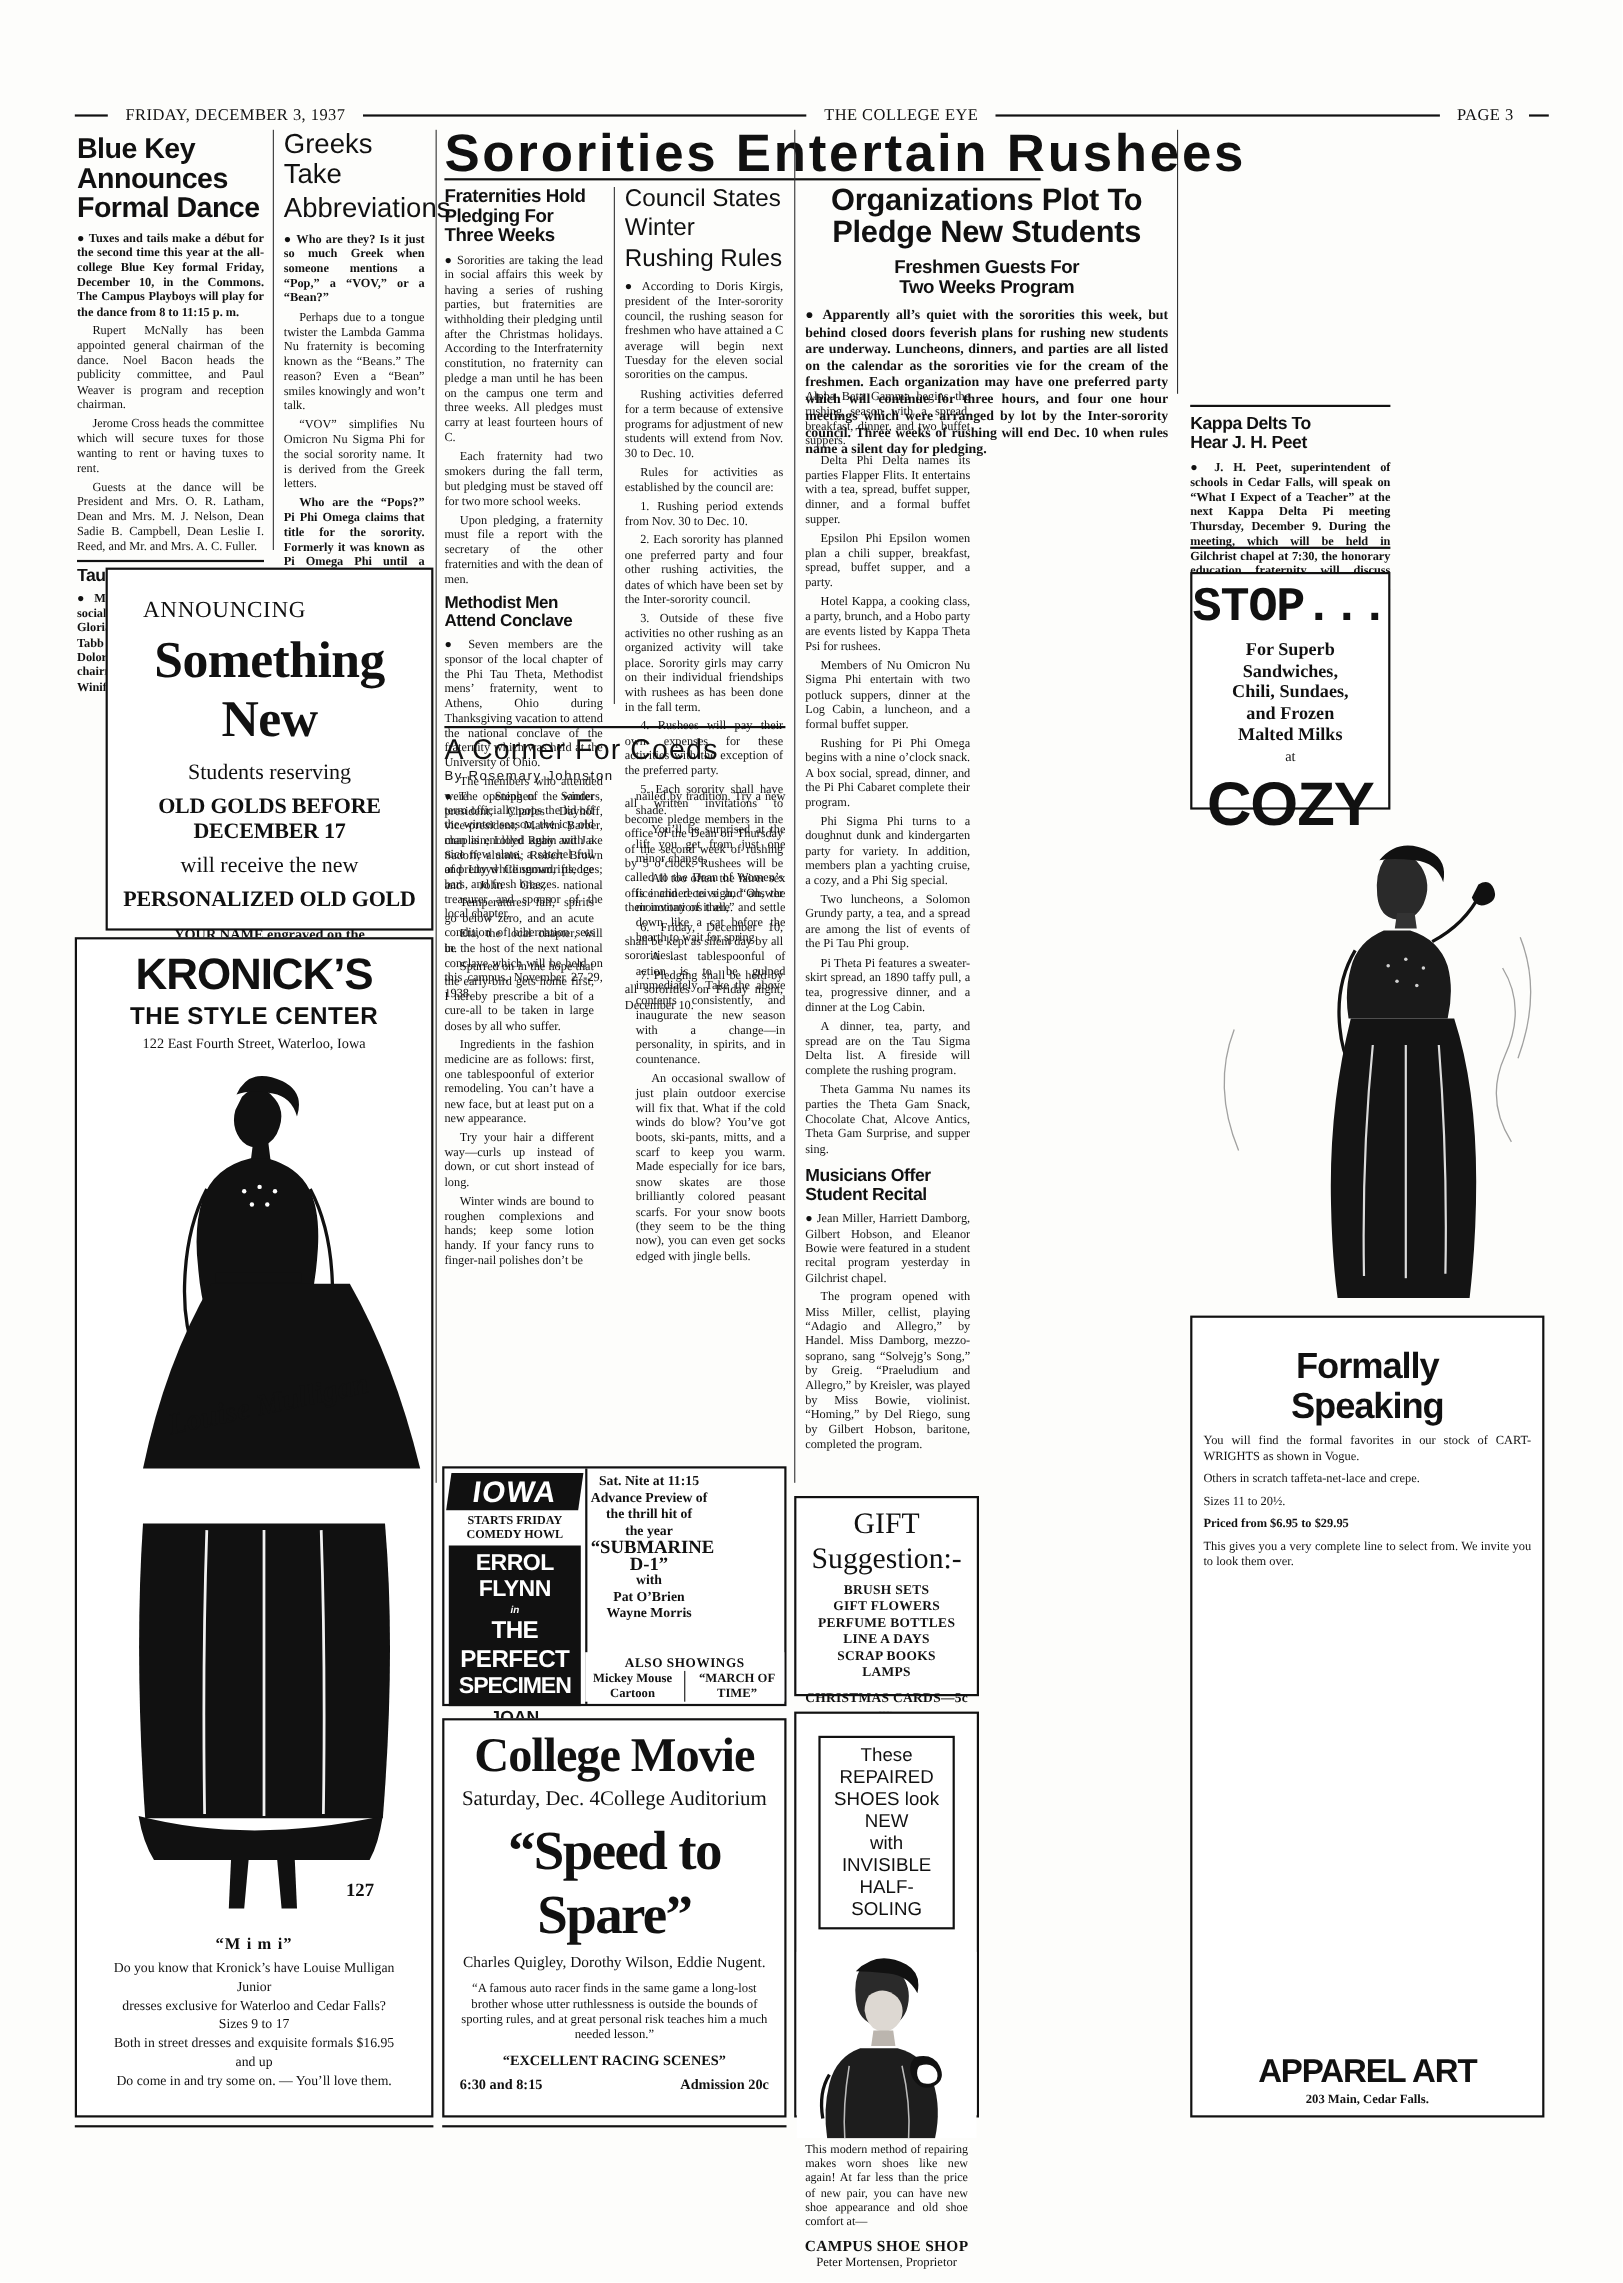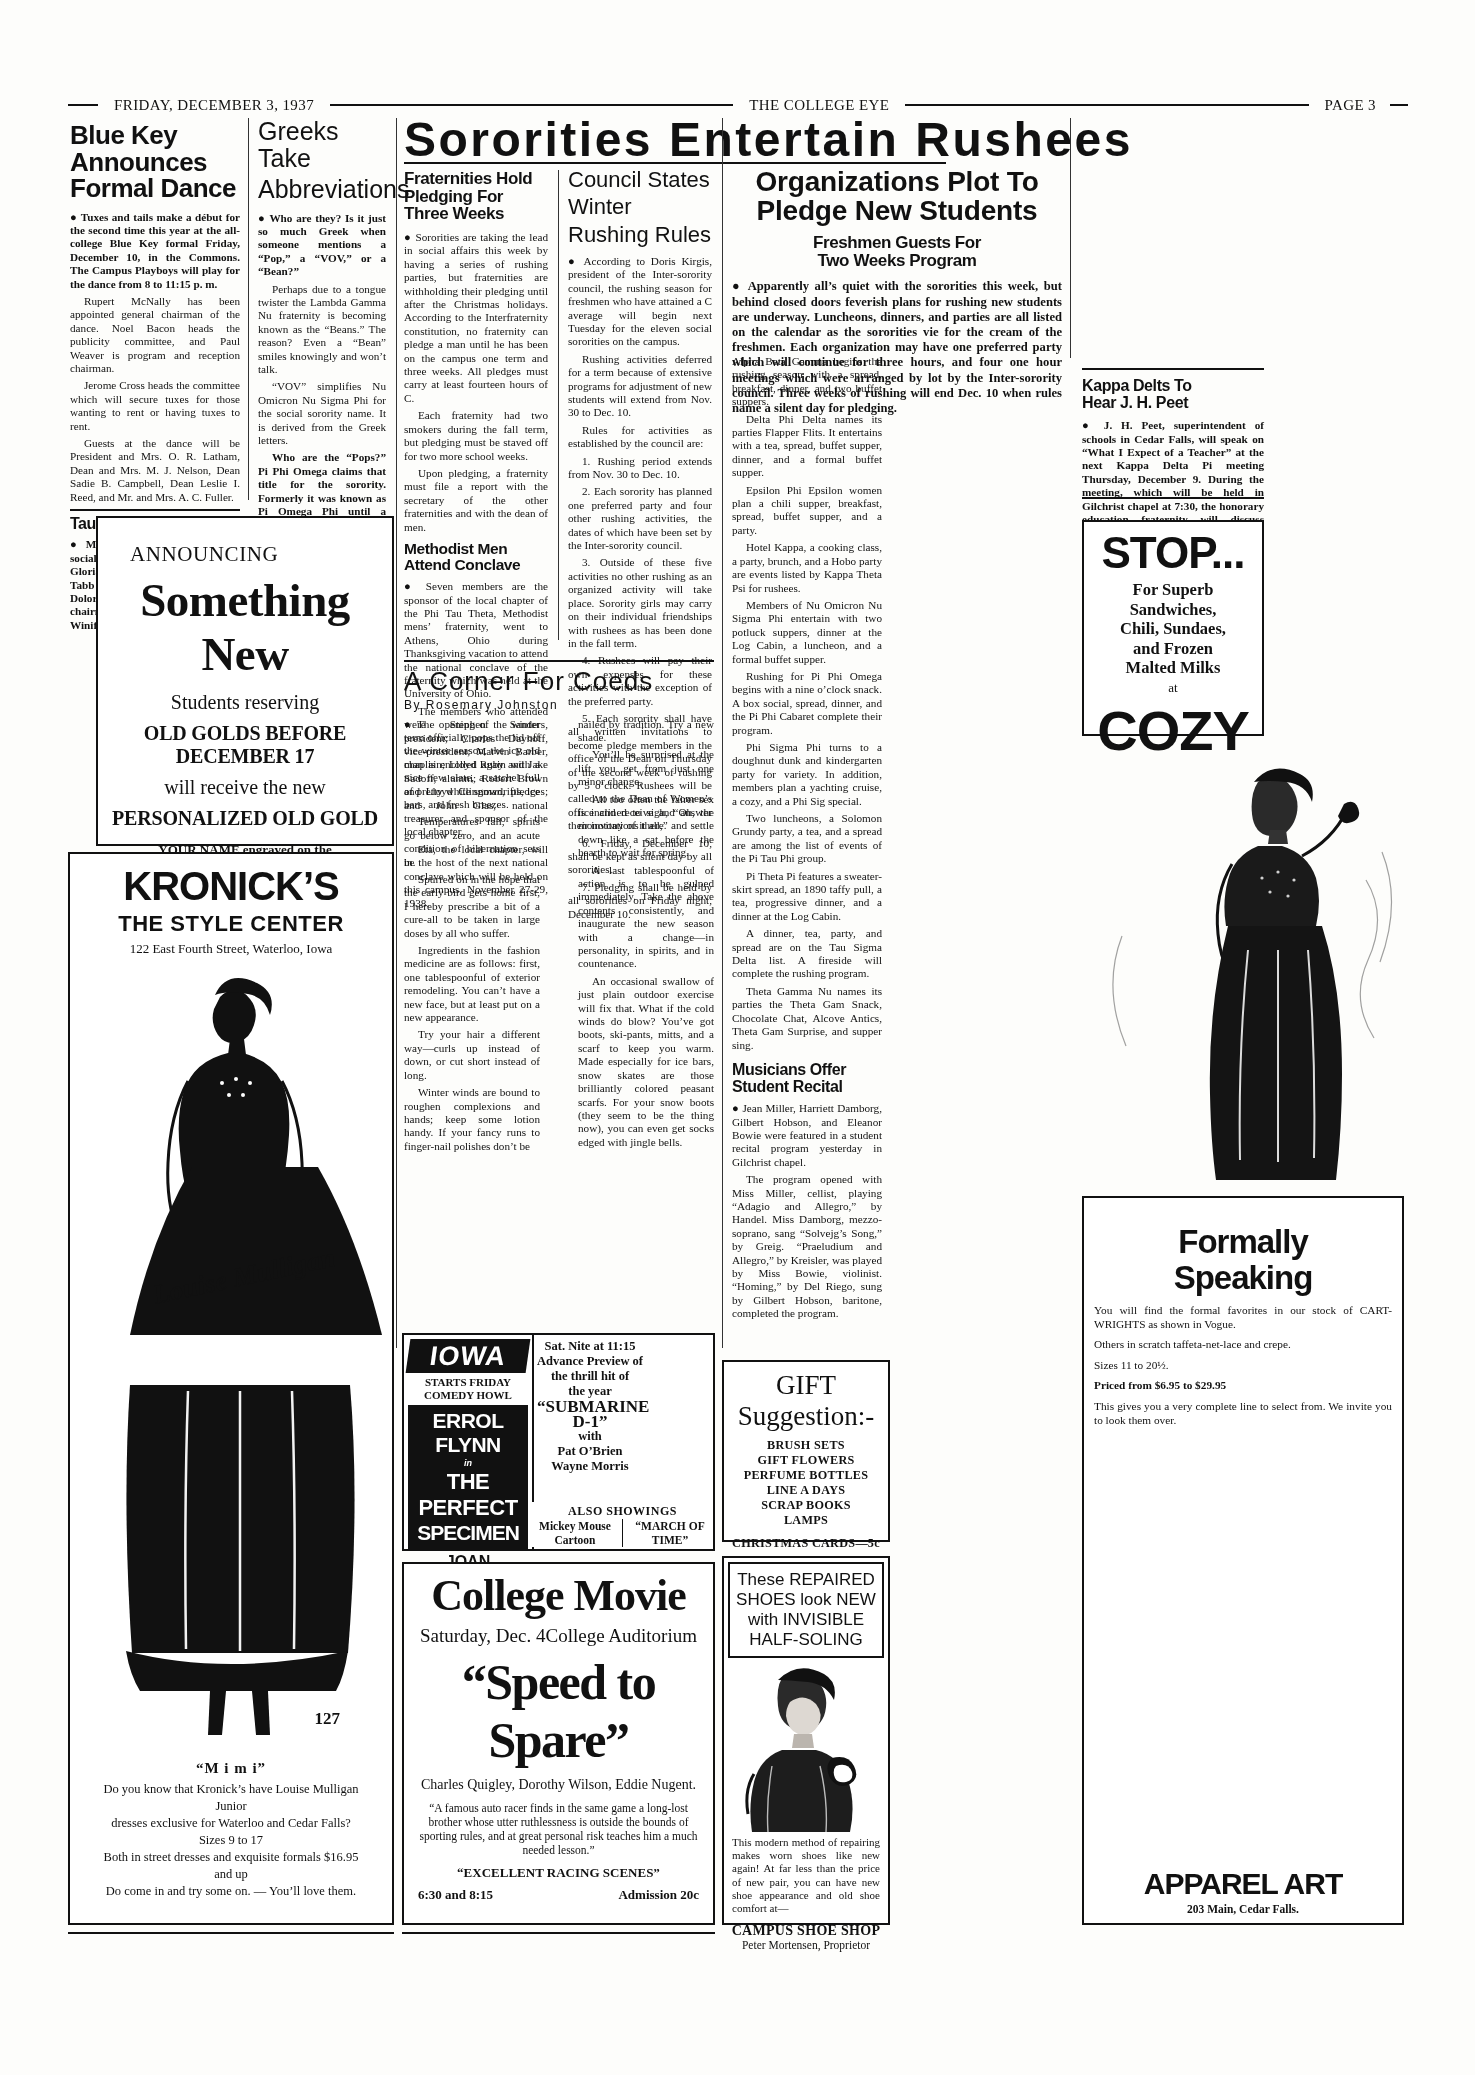--- a/index.html
+++ b/index.html
@@ -71,21 +71,21 @@
   
   .cm-title{font-family:"Liberation Serif",serif;font-weight:bold;font-size:44px;text-align:center;letter-spacing:-1px;margin:6px 0 4px;}
   .cm-row{display:flex;justify-content:space-between;font-family:"Liberation Serif",serif;font-size:19px;padding:0 16px;margin-bottom:4px;}
   .cm-speed{font-family:"Liberation Serif",serif;font-weight:bold;font-size:50px;text-align:center;letter-spacing:-1.5px;margin:6px 0 8px;}
   .cm-cast{font-size:14px;text-align:center;margin:4px 0;}
   .cm-quote{font-size:11.5px;text-align:center;line-height:14px;margin:8px 10px;}
   .cm-excl{font-family:"Liberation Serif",serif;font-weight:bold;font-size:13px;text-align:center;margin:8px 0 6px;}
   .cm-bot{display:flex;justify-content:space-between;font-family:"Liberation Serif",serif;font-weight:bold;font-size:13px;padding:0 14px;}
 
   
-  .stop{font-family:Liberation Sans, sans-serif;font-weight:bold;font-size:44px;text-align:center;letter-spacing:-1px;margin:6px 0 2px;}
+  .stop{font-family:Liberation Mono, monospace;font-weight:bold;font-size:44px;text-align:center;letter-spacing:-1px;margin:6px 0 2px;}
   .cozy-lines{font-family:"Liberation Serif",serif;font-weight:bold;font-size:16.5px;text-align:center;line-height:19.5px;}
   .cozy-at{font-size:13px;text-align:center;font-style:normal;margin:2px 0;}
   .cozy{font-family:"Liberation Sans",sans-serif;font-weight:bold;font-size:56px;text-align:center;letter-spacing:-1px;margin:2px 0 2px;}
   .cozy-addr{font-size:13px;text-align:center;margin-bottom:4px;}
 
   .gift-t{font-family:"Liberation Serif",serif;font-size:27px;text-align:center;line-height:31px;margin:8px 0 6px;}
   .gift-list{font-family:"Liberation Serif",serif;font-weight:bold;font-size:12.2px;text-align:center;line-height:15px;letter-spacing:.3px;}
   .hobby{font-family:"Liberation Sans",sans-serif;font-weight:bold;font-size:40px;text-align:center;letter-spacing:-1px;margin:4px 0 2px;}
   .hobby-row{display:flex;justify-content:space-between;font-family:"Liberation Serif",serif;font-weight:bold;font-size:12.5px;padding:0 10px 4px;}
 
@@ -464,21 +464,21 @@
       <div>CHRISMAS WRAPPINGS 10c</div>
     </div>
     <div class="hobby">Hobby House</div>
     <div class="hobby-row">
       <span>2014 College</span>
       <span>Phone 1405</span>
     </div>
   </div>
 
   <div class="boxed" style="left:722px;top:1556px;width:168px;height:369px;border:2px solid #111;">
-    <div style="border:2px solid #111;margin:4px;padding:2px 0;">
+    <div style="border:2px solid #111;margin:20px;padding:2px 0;">
       <div class="repaired">
         <div>These REPAIRED</div>
         <div>SHOES look NEW</div>
         <div>with INVISIBLE</div>
         <div>HALF-SOLING</div>
       </div>
     </div>
     <div style="height:170px;overflow:hidden;">
       <svg viewBox="0 0 164 170" width="164" height="170">
         <rect width="164" height="170" fill="#fff"></rect>

